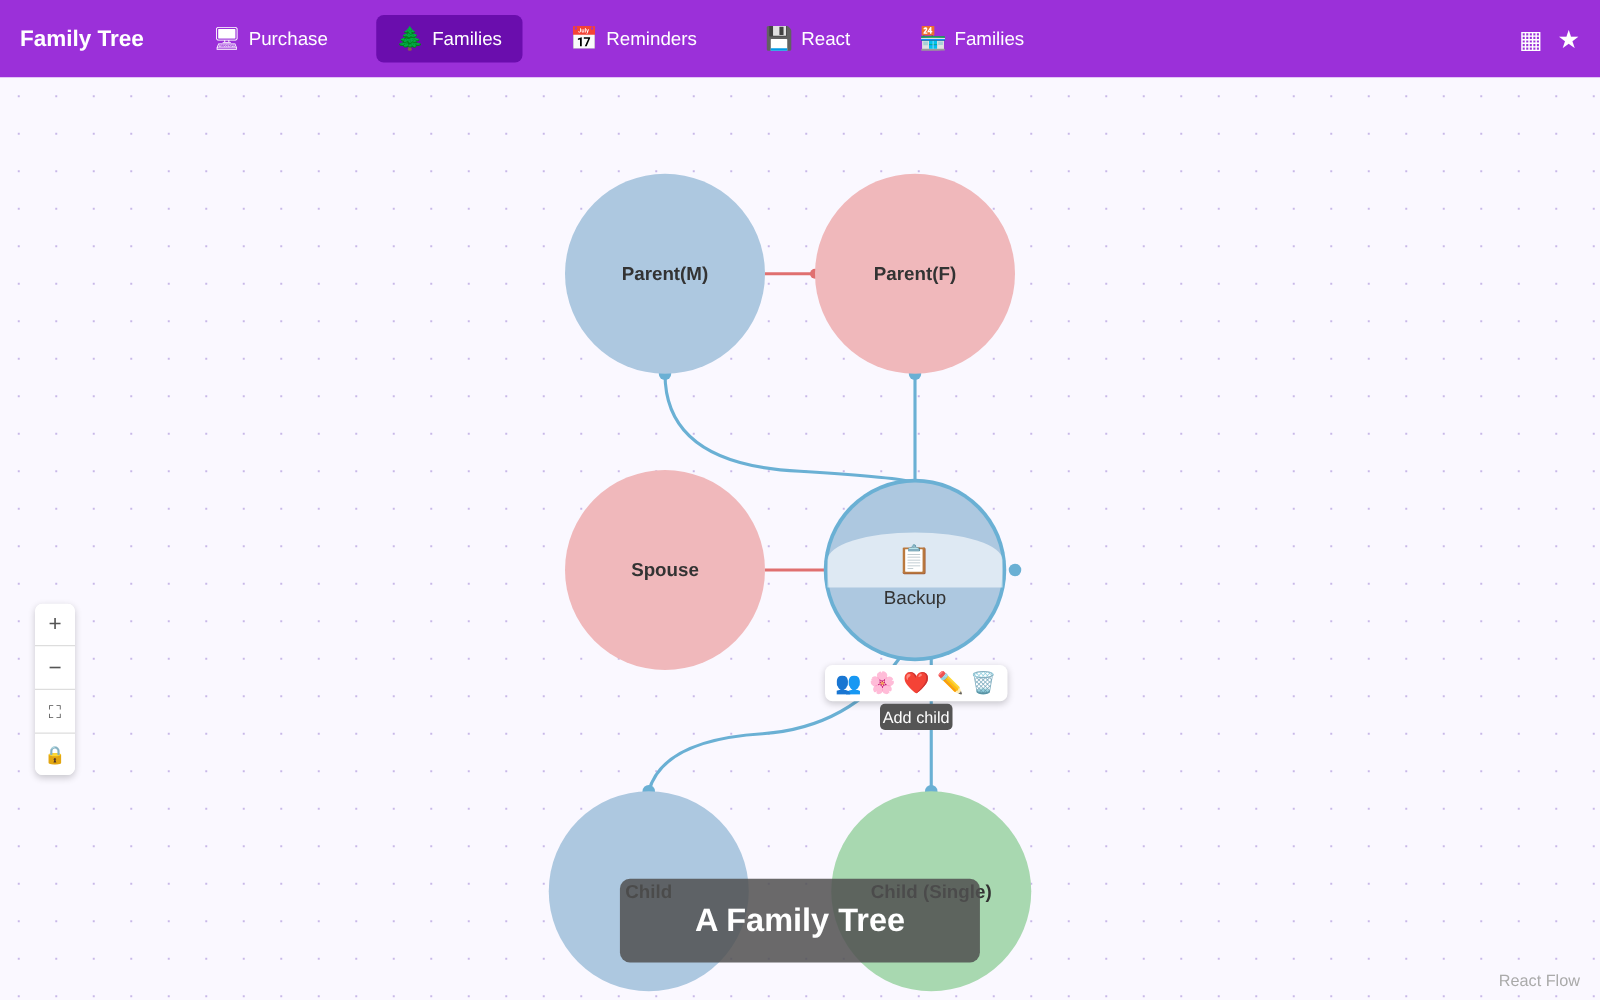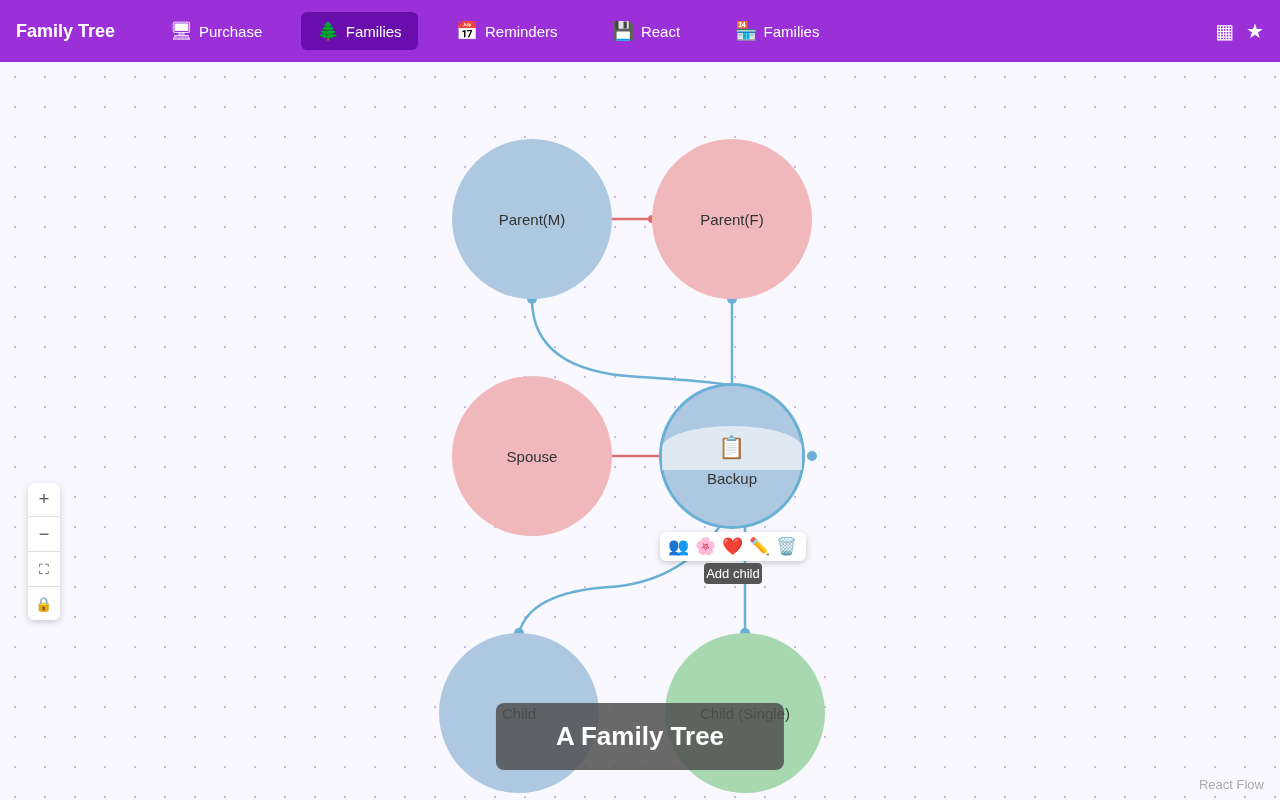--- a/index.html
+++ b/index.html
@@ -33,21 +33,21 @@
       background-size: 30px 30px;
       overflow: hidden;
     }
 
     
     .node {
       position: absolute;
       border-radius: 50%;
       display: flex; flex-direction: column;
       align-items: center; justify-content: center;
-      font-size: 15px; font-weight: 400; color: #333;
+      font-size: 15px; font-weight: 700; color: #333;
       cursor: pointer;
       text-align: right;
     }
     .node-blue { background: #adc8e0; }
     .node-pink { background: #f0b8bb; }
     .node-green { background: #a8d8b0; }
 
     
     .member-node {
       position: absolute;

